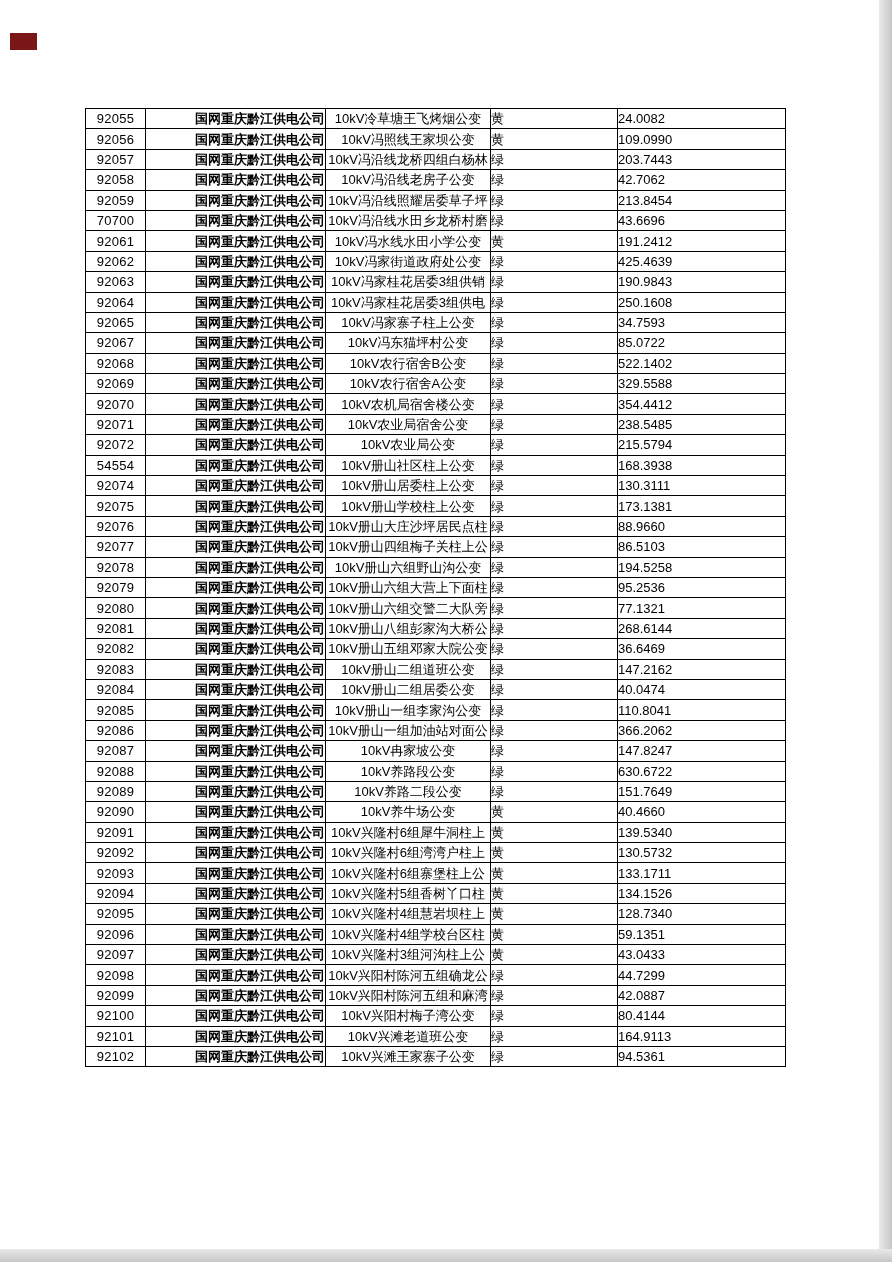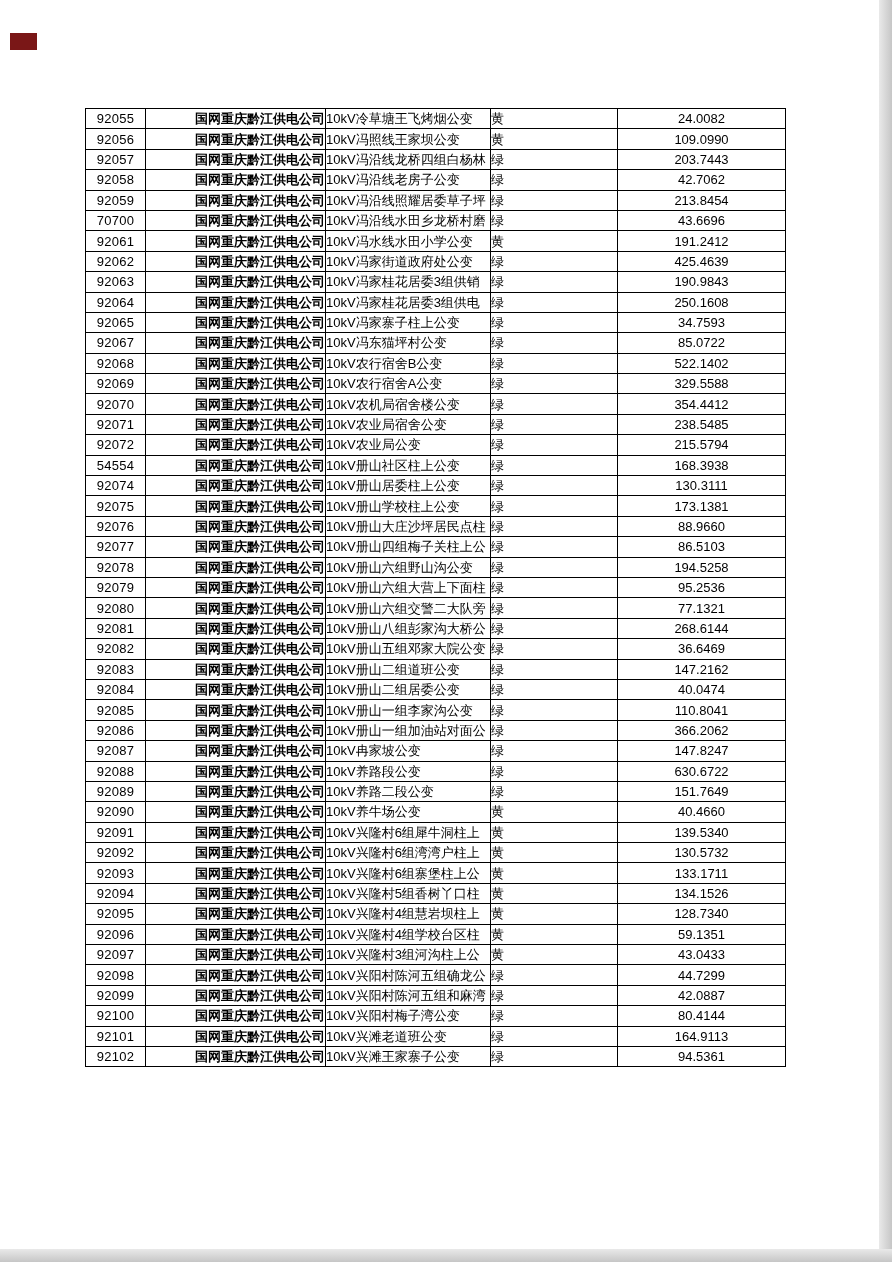--- a/index.html
+++ b/index.html
@@ -43,23 +43,23 @@
     box-sizing: border-box;
     font-size: 13px;
     line-height: 1;
     padding: 0;
     white-space: nowrap;
     overflow: hidden;
     vertical-align: middle;
   }
   td.c-id      { text-align: center; font-size: 13px; letter-spacing: 0.3px; }
   td.c-company { font-weight: bold; text-align: right; padding-left: 5px; border: 2px solid #000; }
-  td.c-name    { text-align: left; padding-left: 4px; }
+  td.c-name    { text-align: center; padding-left: 4px; }
   td.c-status  { text-align: left; padding-left: 4px; }
-  td.c-value   { text-align: center; padding-right: 6px; font-size: 12.5px; }
+  td.c-value   { text-align: left; padding-right: 6px; font-size: 12.5px; }
 </style>
 </head>
 <body>
 
 <div class="marker"></div>
 
 <table class="data">
   <colgroup>
     <col style="width:60px">
     <col style="width:180px">

